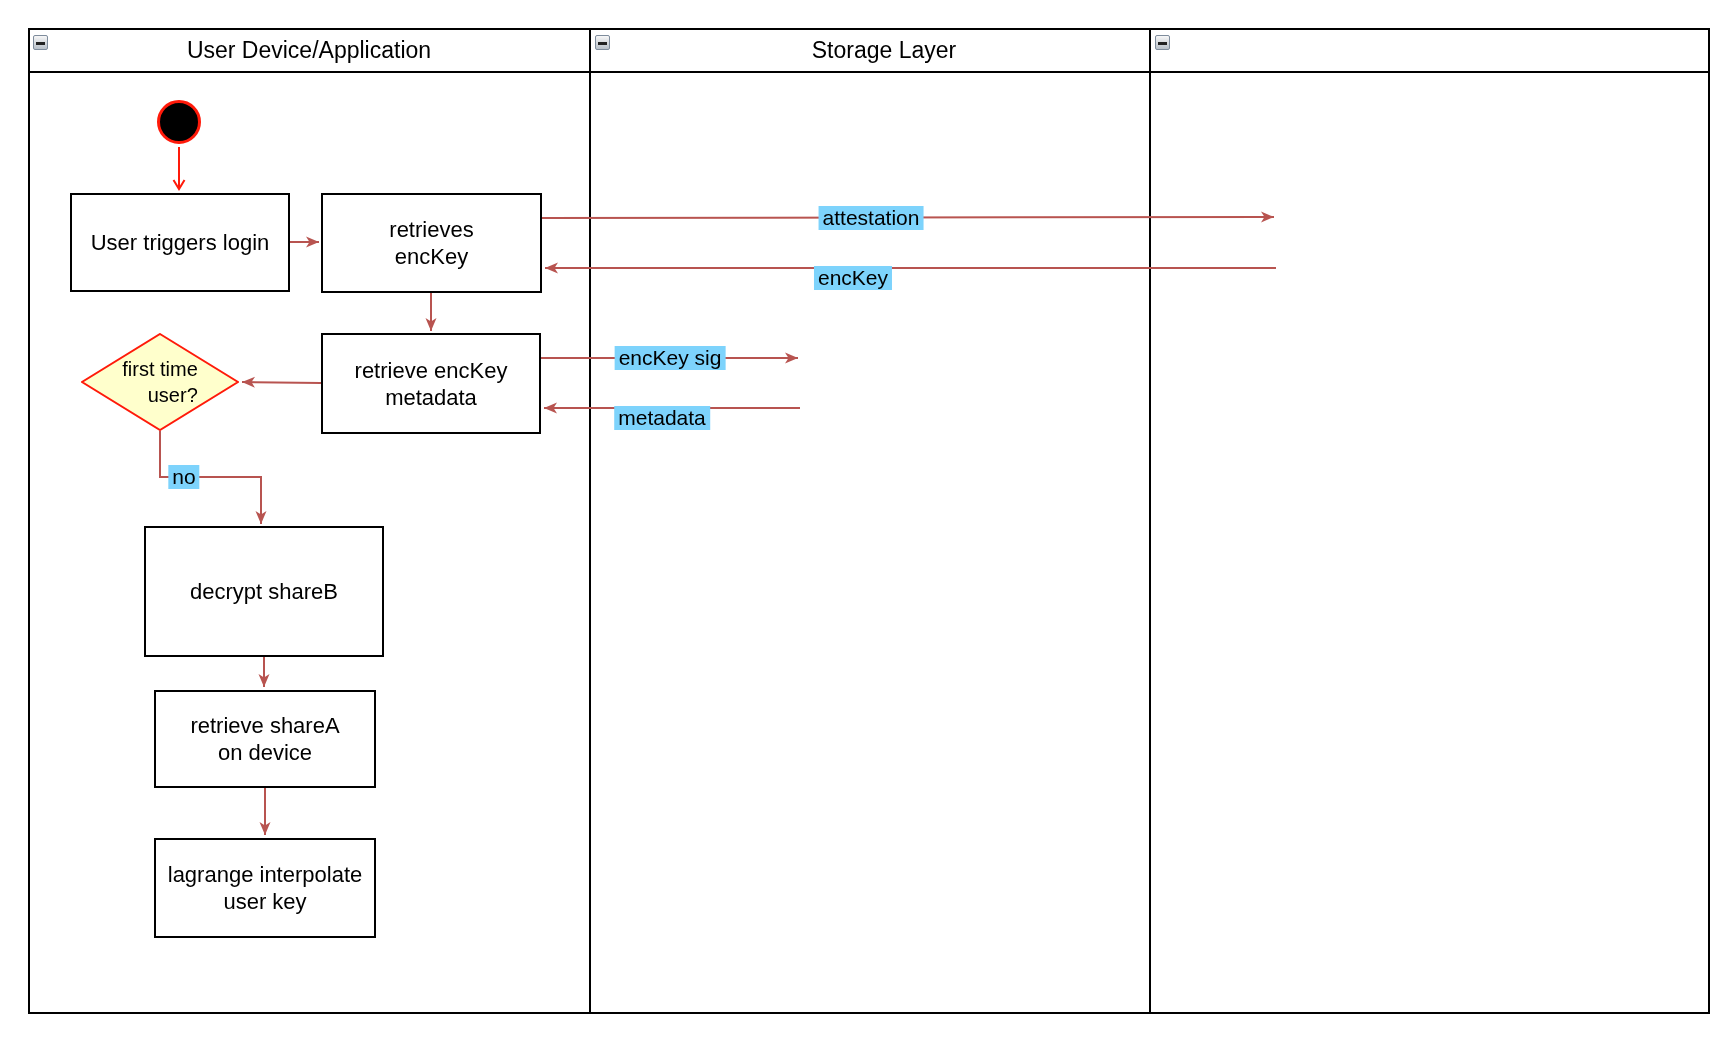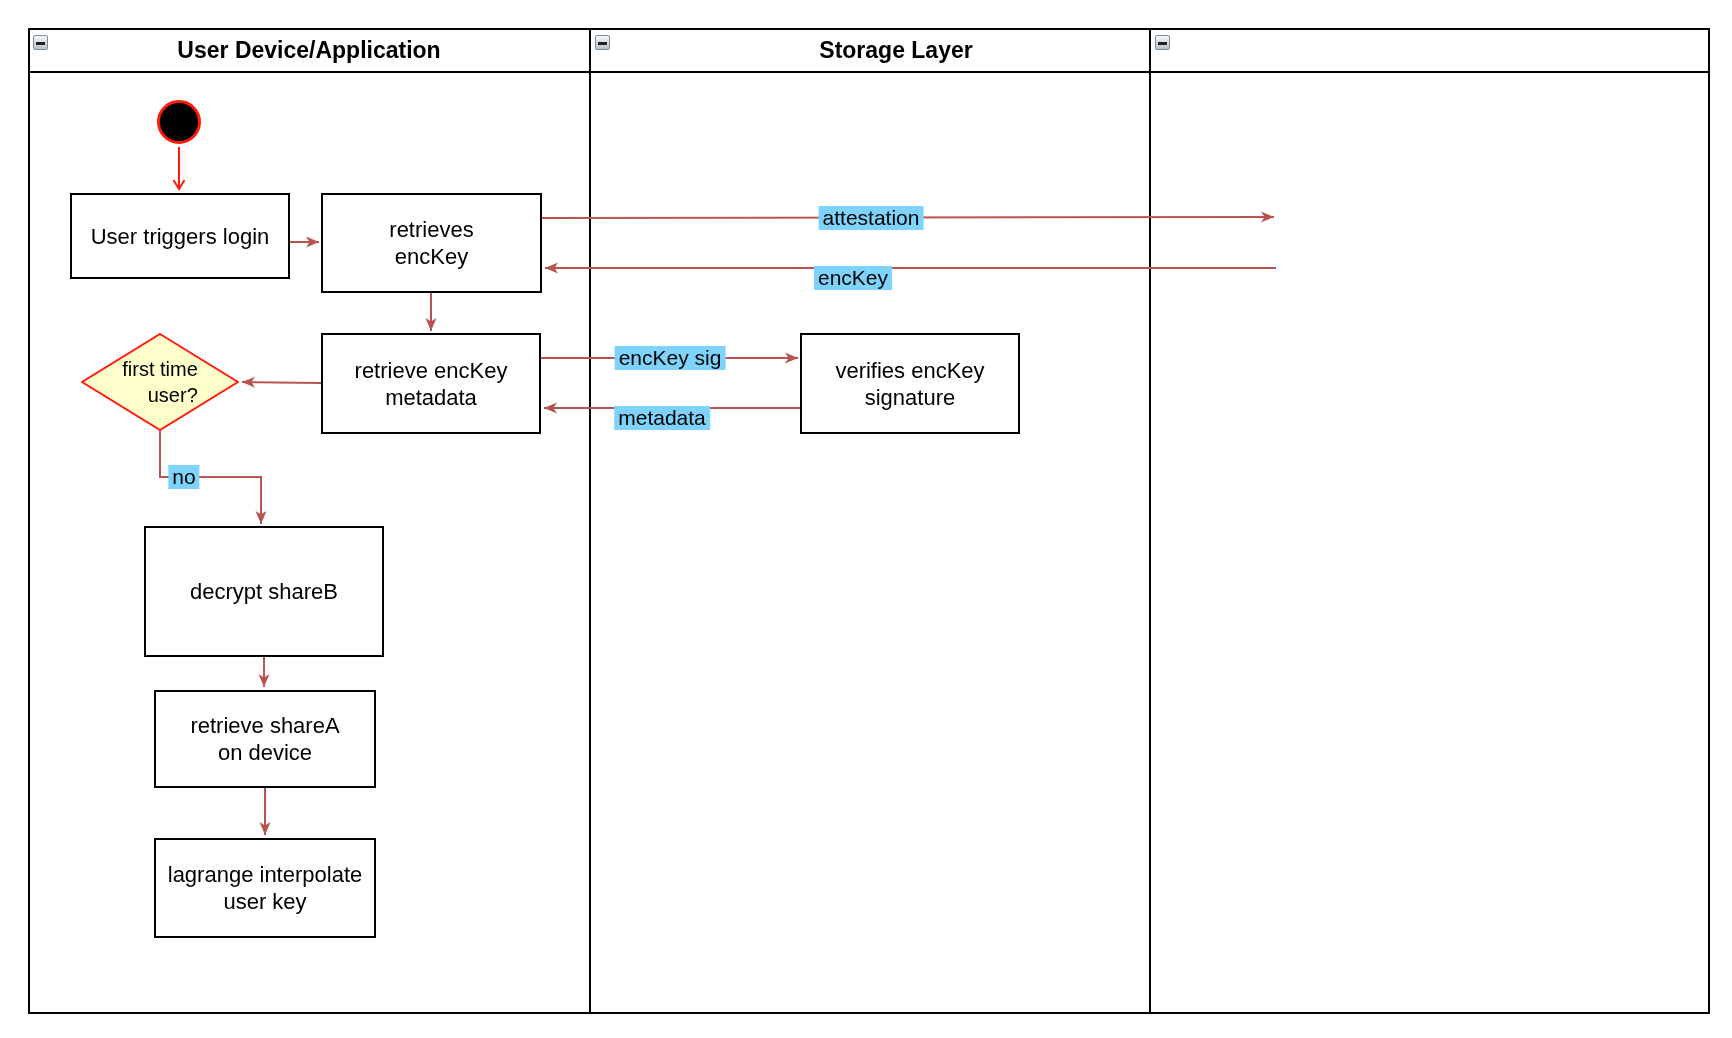--- a/index.html
+++ b/index.html
@@ -23,21 +23,21 @@
     position: absolute; top: 28px; height: 986px; width: 2px;
     background: var(--lane-border, #000);
   }
   .header-line {
     position: absolute; top: 71px; left: 28px; width: 1682px; height: 2px;
     background: var(--lane-border, #000);
   }
   .lane-header {
     position: absolute; top: 30px; height: 41px;
     display: flex; align-items: center; justify-content: center;
-    font-size: 23px; font-weight: bold;
+    font-size: 23px; font-weight: normal;
   }
   .collapse-btn {
     position: absolute; width: 15px; height: 15px; top: 35px;
     border: 1px solid #7e8c9c; border-radius: 2px;
     background: linear-gradient(#f7f7f7, #b8c0c9);
     box-sizing: border-box;
     cursor: pointer;
   }
   .collapse-btn::after {
     content: ""; position: absolute; left: 2px; right: 2px; top: 6px; height: 3px;
@@ -96,21 +96,21 @@
 <div class="canvas">
 
   <div class="pool"></div>
   <div class="divider-v" style="left:589px"></div>
   <div class="divider-v" style="left:1149px"></div>
   <div class="header-line"></div>
 
   <div class="lane-header" style="left:30px;width:558px">
     <span>User Device/Application</span>
   </div>
-  <div class="lane-header" style="left:596px;width:600px">
+  <div class="lane-header" style="left:584px;width:600px">
     <span>Storage Layer</span>
   </div>
 
   <span class="collapse-btn" style="left:33px"></span>
   <span class="collapse-btn" style="left:595px"></span>
   <span class="collapse-btn" style="left:1155px"></span>
 
   <svg class="edges" width="1732" height="1038">
     <defs>
       <marker id="arrowClassic" markerUnits="userSpaceOnUse" markerWidth="16" markerHeight="13" refX="14" refY="6.5" orient="auto">
@@ -135,21 +135,21 @@
   </svg>
 
   <div class="edge-label" style="left:871px;top:218px">attestation</div>
   <div class="edge-label" style="left:853px;top:278px">encKey</div>
   <div class="edge-label" style="left:670px;top:358px">encKey sig</div>
   <div class="edge-label" style="left:662px;top:418px">metadata</div>
   <div class="edge-label" style="left:184px;top:477px">no</div>
 
   <div class="start-node"></div>
 
-  <div class="node" style="left:70px;top:193px;width:220px;height:86px">
+  <div class="node" style="left:70px;top:193px;width:220px;height:99px">
     <span>User triggers login</span>
   </div>
 
   <div class="node" style="left:321px;top:193px;width:221px;height:100px">
     <span>retrieves
 encKey</span>
   </div>
 
   <div class="node" style="left:321px;top:333px;width:220px;height:101px">
     <span>retrieve encKey
@@ -171,19 +171,15 @@
   <div class="node" style="left:154px;top:690px;width:222px;height:98px">
     <span>retrieve shareA
 on device</span>
   </div>
 
   <div class="node" style="left:154px;top:838px;width:222px;height:100px">
     <span>lagrange interpolate
 user key</span>
   </div>
 
-  <div class="node" style="left:800px;top:333px;width:220px;height:101px">
-    <span>verifies encKey
-signature</span>
-  </div>
 
 
 </div>
 
 </body></html>

